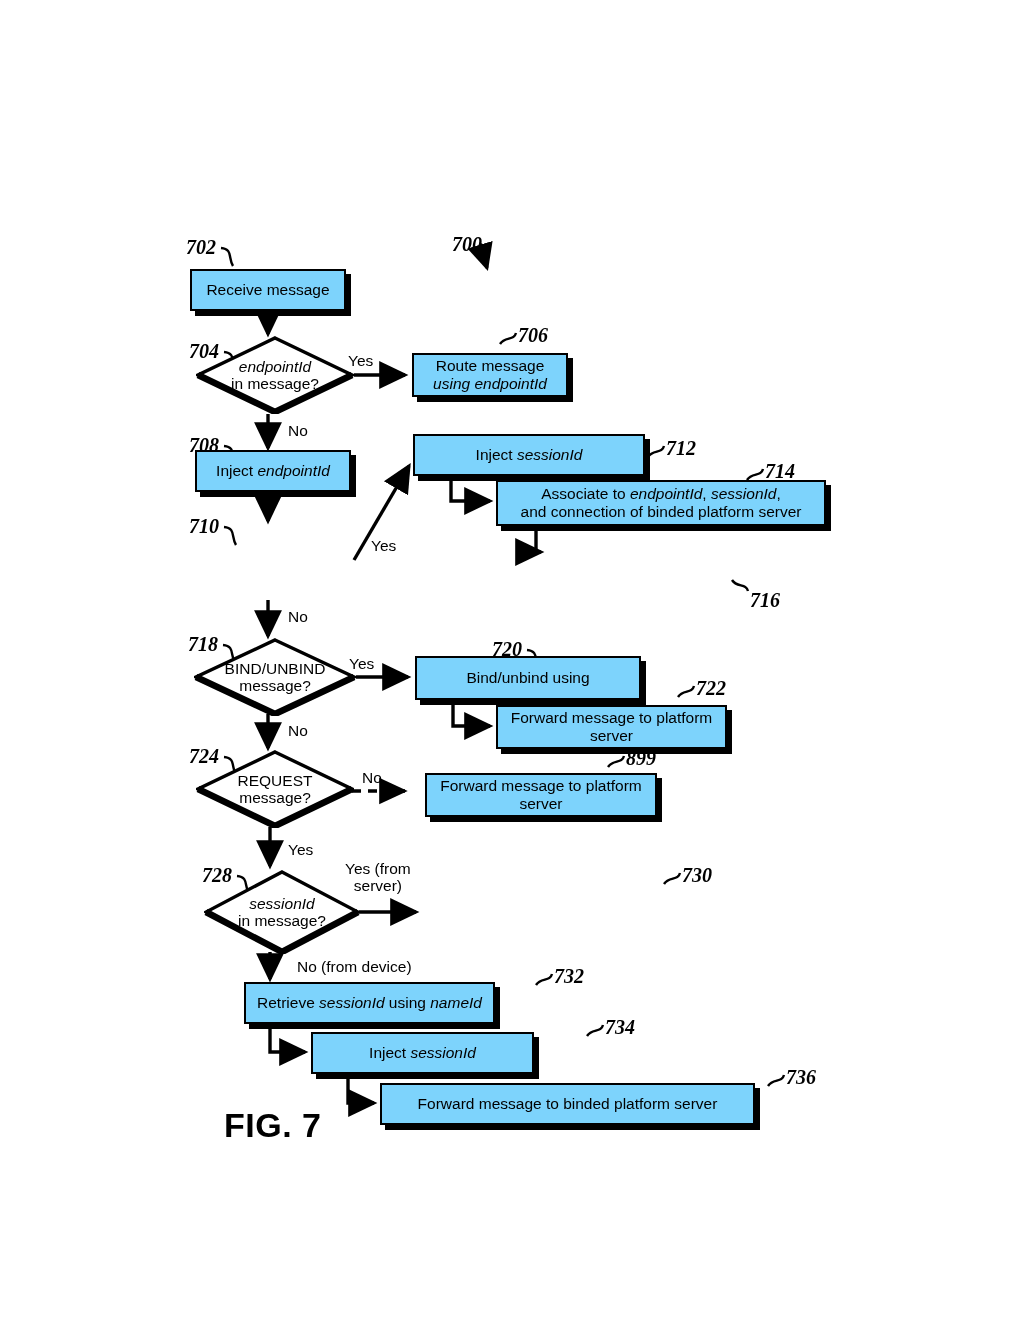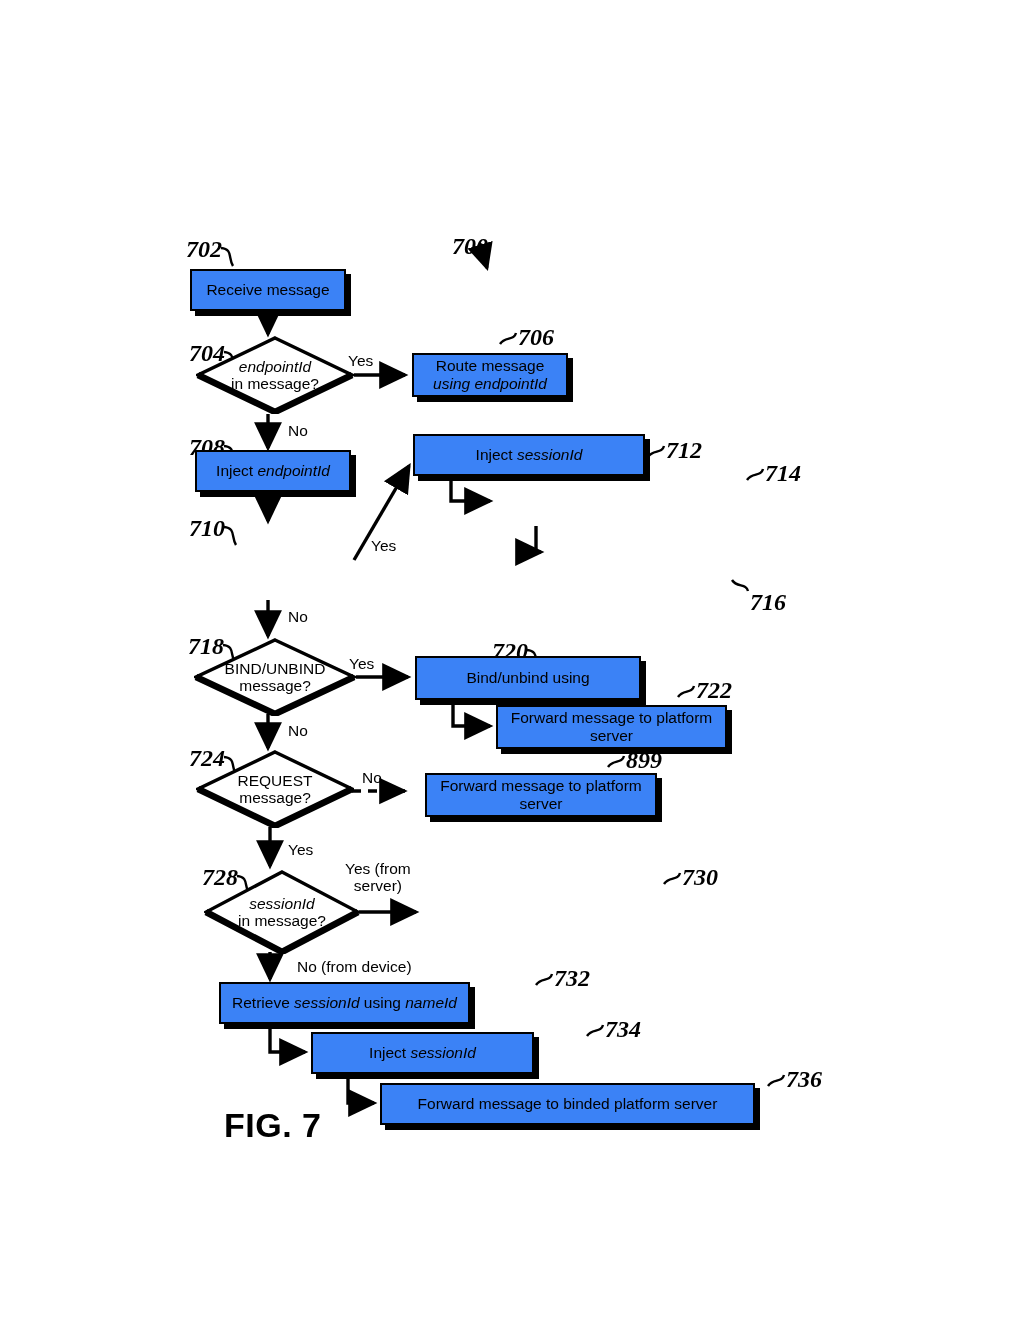--- a/index.html
+++ b/index.html
@@ -31,21 +31,21 @@
     font-size:34px;font-weight:bold;letter-spacing:.5px;
   }
 
   
   .wire{position:absolute;left:0;top:0;width:1024px;height:1320px;pointer-events:none;}
 
   
   .node{position:absolute;box-sizing:border-box;}
 
   .box{
-    background:#3b82f6;
+    background:#7dd3fc;
     border:2.6px solid #000;
     box-shadow:5px 5px 0 0 #000;
     display:flex;align-items:center;justify-content:center;
     text-align:center;
     font-size:15.5px;
     line-height:1.15;
     padding:2px 6px;
   }
 
   .dia{
@@ -54,21 +54,21 @@
     font-size:15.5px;line-height:1.12;
   }
   .dia .dshape{position:absolute;inset:0;}
   .dia .dtext{position:relative;z-index:2;padding:0 10px;}
 
   
   .ref{
     position:absolute;
     font-family:"Liberation Serif", serif;
     font-style:italic;font-weight:bold;
-    font-size:24px;
+    font-size:20px;
     letter-spacing:0px;
   }
 
   
   .elbl{
     position:absolute;
     font-size:15.5px;
     line-height:1.12;
     text-align:center;
     white-space:pre;
@@ -212,20 +212,26 @@
 
   <div class="node box" style="left:195px;top:450px;width:156px;height:42px;">
     <span>Inject <i class="it">endpointId</i></span>
   </div>
 
 
   <div class="node box" style="left:413px;top:434px;width:232px;height:42px;">
     <span>Inject <i class="it">sessionId</i></span>
   </div>
 
+  <div class="node box" style="left:496px;top:480px;width:330px;height:46px;">
+    <div>
+      <div>Associate <i class="it"><name></name></i> to <i class="it">endpointId</i>, <i class="it">sessionId</i>,</div>
+      <div>and connection of binded platform server</div>
+    </div>
+  </div>
 
 
   <div class="node dia" style="left:194px;top:638px;width:162px;height:78px;">
     <svg class="dshape" viewBox="0 0 162 78" preserveAspectRatio="none">
       <polygon points="81,2 160,39 81,76 2,39" fill="#fff" stroke="#000" stroke-width="3.4"></polygon>
       <polyline points="160,39 81,76 2,39" fill="none" stroke="#000" stroke-width="6.5"></polyline>
     </svg>
     <div class="dtext">
       <div>BIND/UNBIND</div>
       <div>message?</div>
@@ -266,21 +272,21 @@
       <polygon points="78,2 154,42 78,82 2,42" fill="#fff" stroke="#000" stroke-width="3.4"></polygon>
       <polyline points="154,42 78,82 2,42" fill="none" stroke="#000" stroke-width="6.5"></polyline>
     </svg>
     <div class="dtext">
       <div><i class="it"><i class="it">sessionId</i></i></div>
       <div>in message?</div>
     </div>
   </div>
 
 
-  <div class="node box" style="left:219px;top:982px;width:251px;height:42px;">
+  <div class="node box" style="left:244px;top:982px;width:251px;height:42px;">
     <span>Retrieve <i class="it">sessionId</i> using <i class="it">nameId</i></span>
   </div>
 
   <div class="node box" style="left:311px;top:1032px;width:223px;height:42px;">
     <span>Inject <i class="it">sessionId</i></span>
   </div>
 
   <div class="node box" style="left:380px;top:1083px;width:375px;height:42px;">
     <span>Forward message to binded platform server</span>
   </div>

